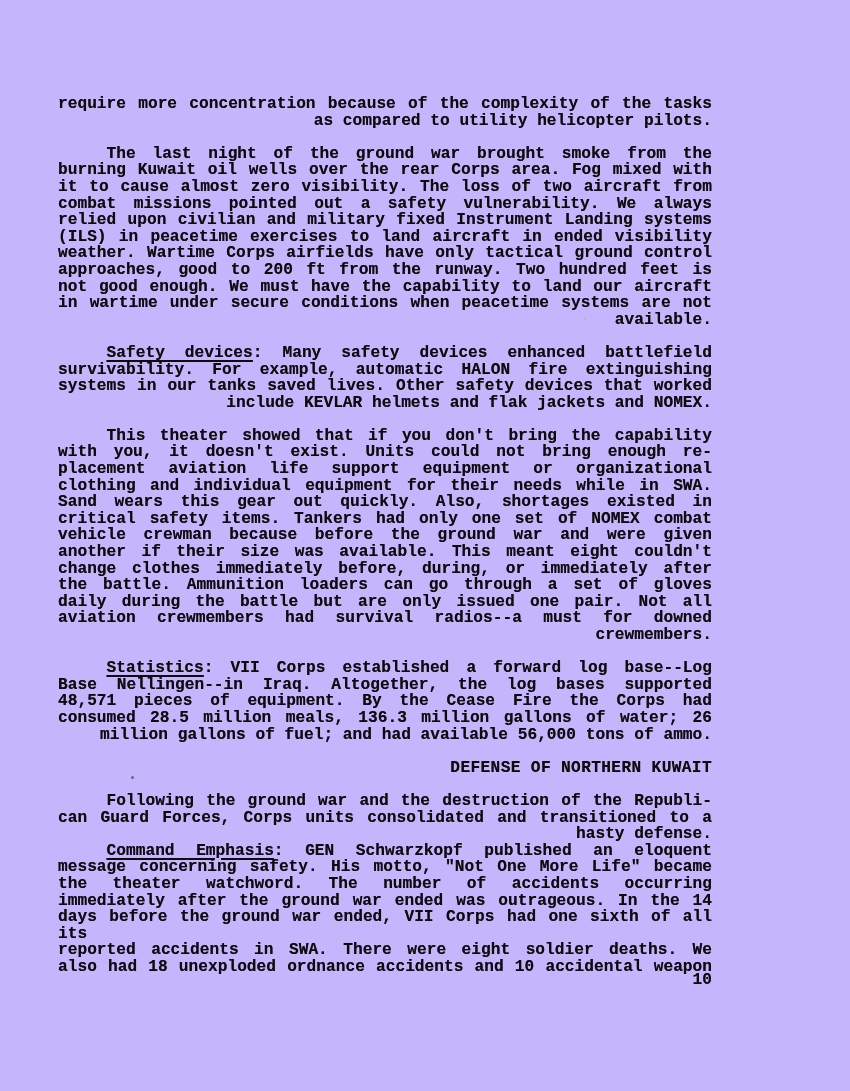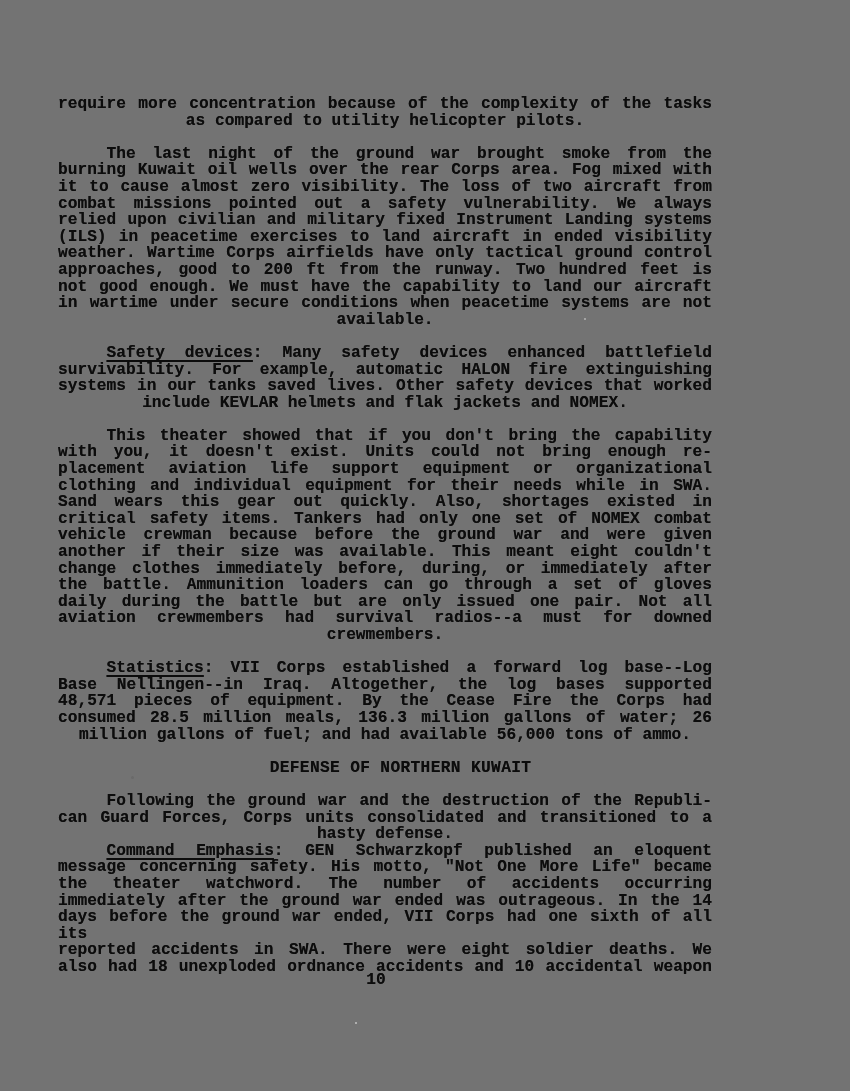--- a/index.html
+++ b/index.html
@@ -4,63 +4,63 @@
 <style>
   html, body {
     margin: 0;
     padding: 0;
     background: #ffffff;
   }
   .page {
     position: relative;
     width: 850px;
     height: 1091px;
-    background: #737373;
+    background: #c4b5fd;
     color: #0c0c0c;
     font-family: "Liberation Mono", "DejaVu Sans Mono", monospace;
     font-weight: 700;
     font-size: 16.2px;
     line-height: 16.6px;
     overflow: hidden;
   }
   .content {
     position: absolute;
     left: 58px;
     top: 96px;
     width: 654px;
     text-shadow: 0 0 0.4px rgba(0,0,0,0.55);
   }
   .line {
     min-height: 16.6px;
     white-space: normal;
-    text-align: center;
+    text-align: right;
   }
   .line.j {
     text-align: justify;
     text-align-last: justify;
   }
   .line.ind {
     text-indent: 5ch;
   }
   .line.heading {
     letter-spacing: 0.35px;
     margin-left: 31px;
   }
   .u {
     text-decoration: underline;
     text-decoration-thickness: 1.5px;
     text-underline-offset: 2.5px;
     margin-top: 47px;
   }
   .pagenum {
     position: absolute;
-    left: 49px;
+    left: 58px;
     top: 972px;
     width: 654px;
-    text-align: center;
+    text-align: right;
     text-shadow: 0 0 0.4px rgba(0,0,0,0.55);
   }
   .speck {
     position: absolute;
     background: #6a6a6a;
     border-radius: 50%;
   }
   .speck-1 { left: 131px; top: 776px; width: 3px; height: 3px; }
   .speck-2 { left: 584px; top: 318px; width: 2px; height: 2px; background: #b5b5b5; }
   .speck-3 { left: 355px; top: 1022px; width: 2px; height: 2px; background: #c2c2c2; }

